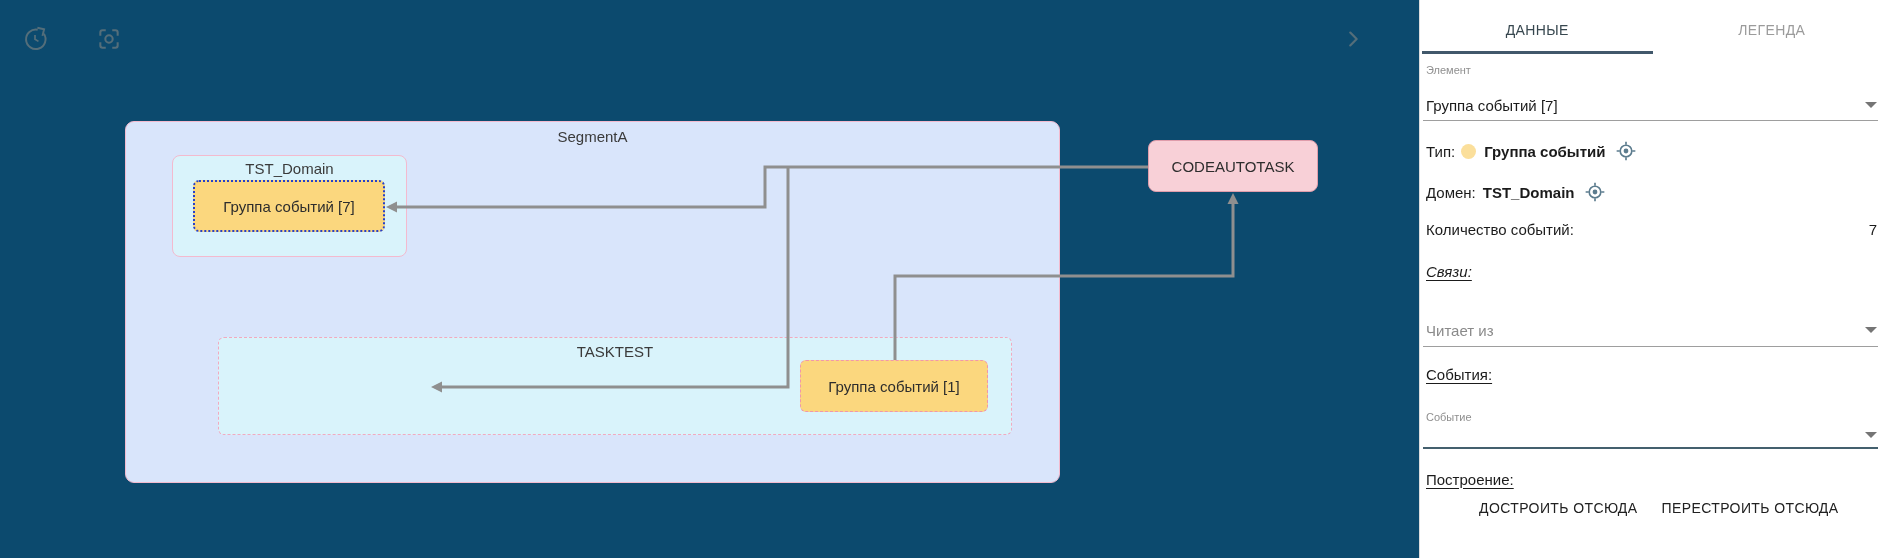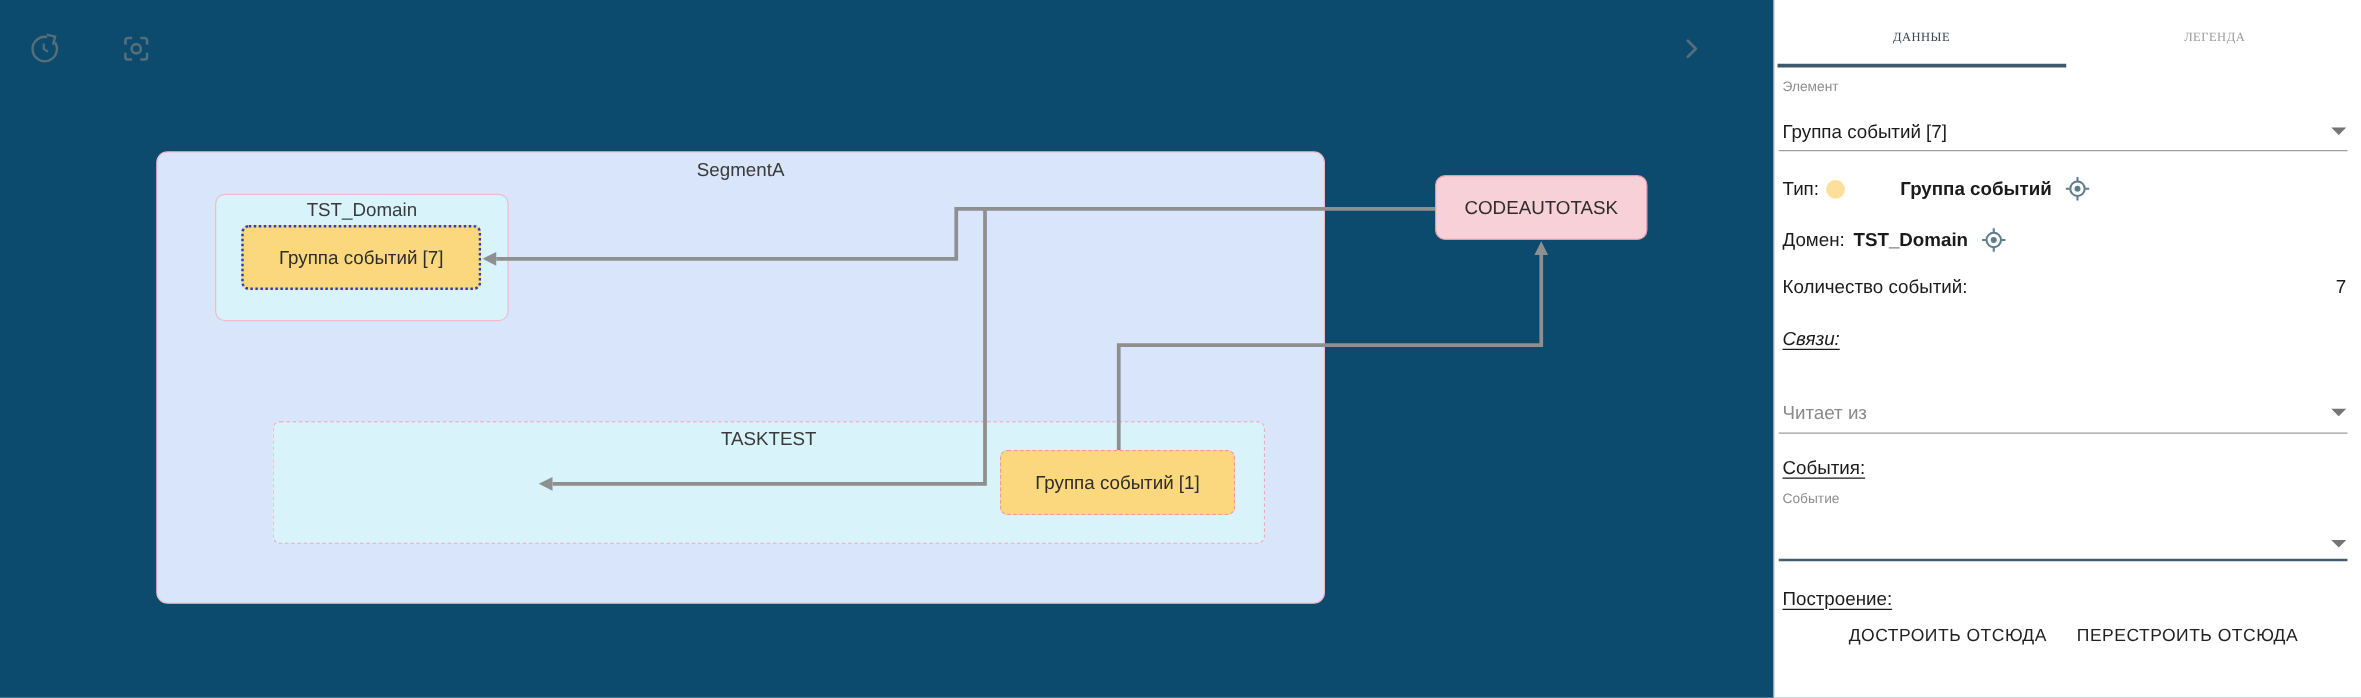--- a/index.html
+++ b/index.html
@@ -34,21 +34,21 @@
   #group1{left:800px;top:360px;width:188px;height:52px;background:#fbd77e;
     border:1px dashed #f096ac;border-radius:6px;}
   #codeautotask{left:1148px;top:140px;width:170px;height:52px;background:#f8d0d7;
     border:1px solid #df9dab;border-radius:8px;}
   .edges{position:absolute;left:0;top:0;width:1419px;height:558px;pointer-events:none;}
   
   .panel{position:absolute;left:1419px;top:0;width:470px;height:558px;background:#fff;
     border-left:1px solid #dcdcdc;box-sizing:border-box;}
   .tabs{position:absolute;left:0;top:8px;width:100%;height:44px;display:flex;}
   .tab{flex:1;display:flex;align-items:center;justify-content:center;
-    font-size:10px;letter-spacing:.4px;color:#9b9b9b;cursor:pointer;position:relative;font-family:Liberation Serif, serif;}
+    font-size:14px;letter-spacing:.4px;color:#9b9b9b;cursor:pointer;position:relative;}
   .tab.active{color:#37474f;}
   .tab.active::after{content:"";position:absolute;left:2px;right:2px;bottom:-2px;
     height:3px;background:#41586b;}
   .row{position:absolute;left:6px;right:12px;display:flex;align-items:center;}
   .small-label{font-size:11px;color:#8f8f8f;}
   .field-value{font-size:15px;color:#1b1b1b;}
   .placeholder{font-size:15px;color:#8a8a8a;}
   .rule{position:absolute;left:3px;right:11px;height:1px;background:#9e9e9e;}
   .rule.thick{height:2px;background:#44606e;}
   .caret{width:0;height:0;border-left:6px solid transparent;border-right:6px solid transparent;
@@ -141,21 +141,21 @@
 
   <div class="row" style="top:94px;height:22px;cursor:pointer;">
     <span class="field-value">Группа событий [7]</span>
     <span class="caret"></span>
   </div>
   <div class="rule" style="top:120px;"></div>
 
   <div class="row" style="top:141px;height:20px;">
     <span class="kv">Тип:</span>
     <span class="swatch"></span>
-    <span class="kv" style="font-weight:bold;margin-left:36px;">Группа событий</span>
+    <span class="kv" style="font-weight:bold;">Группа событий</span>
     <span class="locate">
       <svg viewBox="0 0 24 24" fill="none" stroke="currentColor" stroke-width="1.8">
         <circle cx="12" cy="12" r="6.3"></circle>
         <circle cx="12" cy="12" r="2.6" fill="currentColor" stroke="none"></circle>
         <path d="M12 1.8 v3.4 M12 18.8 v3.4 M1.8 12 h3.4 M18.8 12 h3.4"></path>
       </svg>
     </span>
   </div>
 
   <div class="row" style="top:182px;height:20px;">
@@ -182,21 +182,21 @@
   <div class="row" style="top:319px;height:22px;cursor:pointer;">
     <span class="placeholder">Читает из</span>
     <span class="caret"></span>
   </div>
   <div class="rule" style="top:346px;"></div>
 
   <div class="row" style="top:364px;height:20px;">
     <span class="heading">События:</span>
   </div>
 
-  <div class="row" style="top:391px;height:16px;">
+  <div class="row" style="top:409px;height:16px;">
     <span class="small-label">Событие</span>
   </div>
 
   <div class="row" style="top:425px;height:20px;cursor:pointer;">
     <span class="field-value"></span>
     <span class="caret"></span>
   </div>
   <div class="rule thick" style="top:447px;"></div>
 
   <div class="row" style="top:469px;height:20px;">

